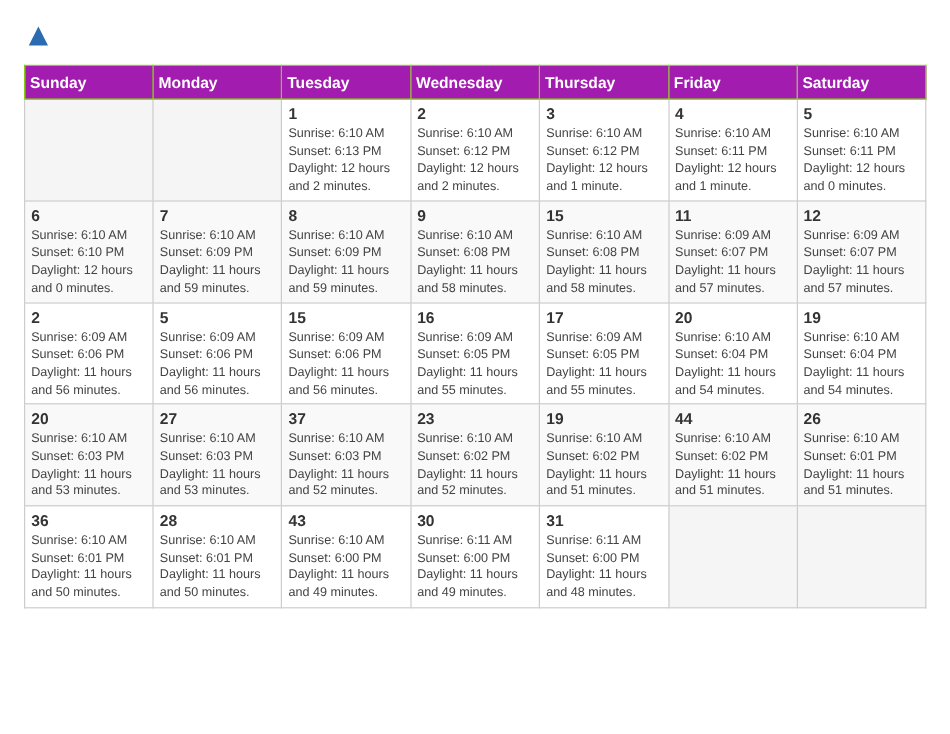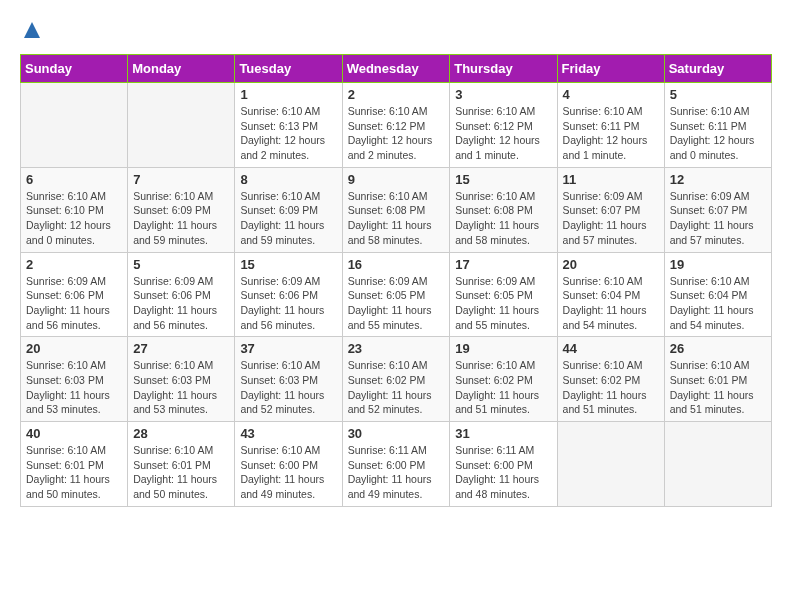--- a/index.html
+++ b/index.html
@@ -304,21 +304,21 @@
         <td>
           <span class="day-number">26</span>
           <div class="day-info" style="white-space: pre-line;">Sunrise: 6:10 AM
 Sunset: 6:01 PM
 Daylight: 11 hours
 and 51 minutes.</div>
         </td>
       </tr>
       <tr>
         <td>
-          <span class="day-number">40</span>
+          <span class="day-number">36</span>
           <div class="day-info" style="white-space: pre-line;">Sunrise: 6:10 AM
 Sunset: 6:01 PM
 Daylight: 11 hours
 and 50 minutes.</div>
         </td>
         <td>
           <span class="day-number">28</span>
           <div class="day-info" style="white-space: pre-line;">Sunrise: 6:10 AM
 Sunset: 6:01 PM
 Daylight: 11 hours

